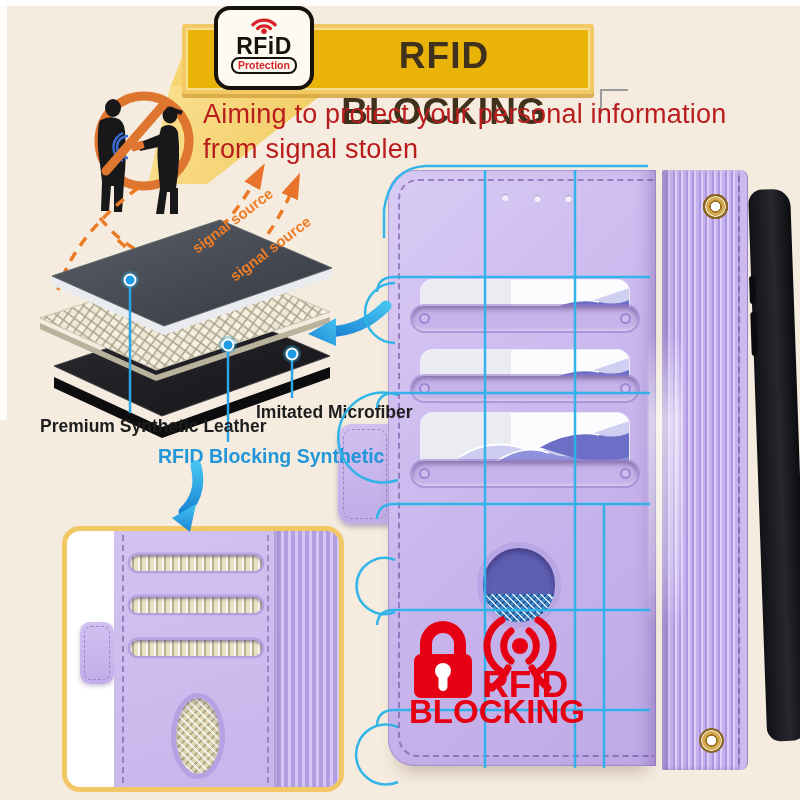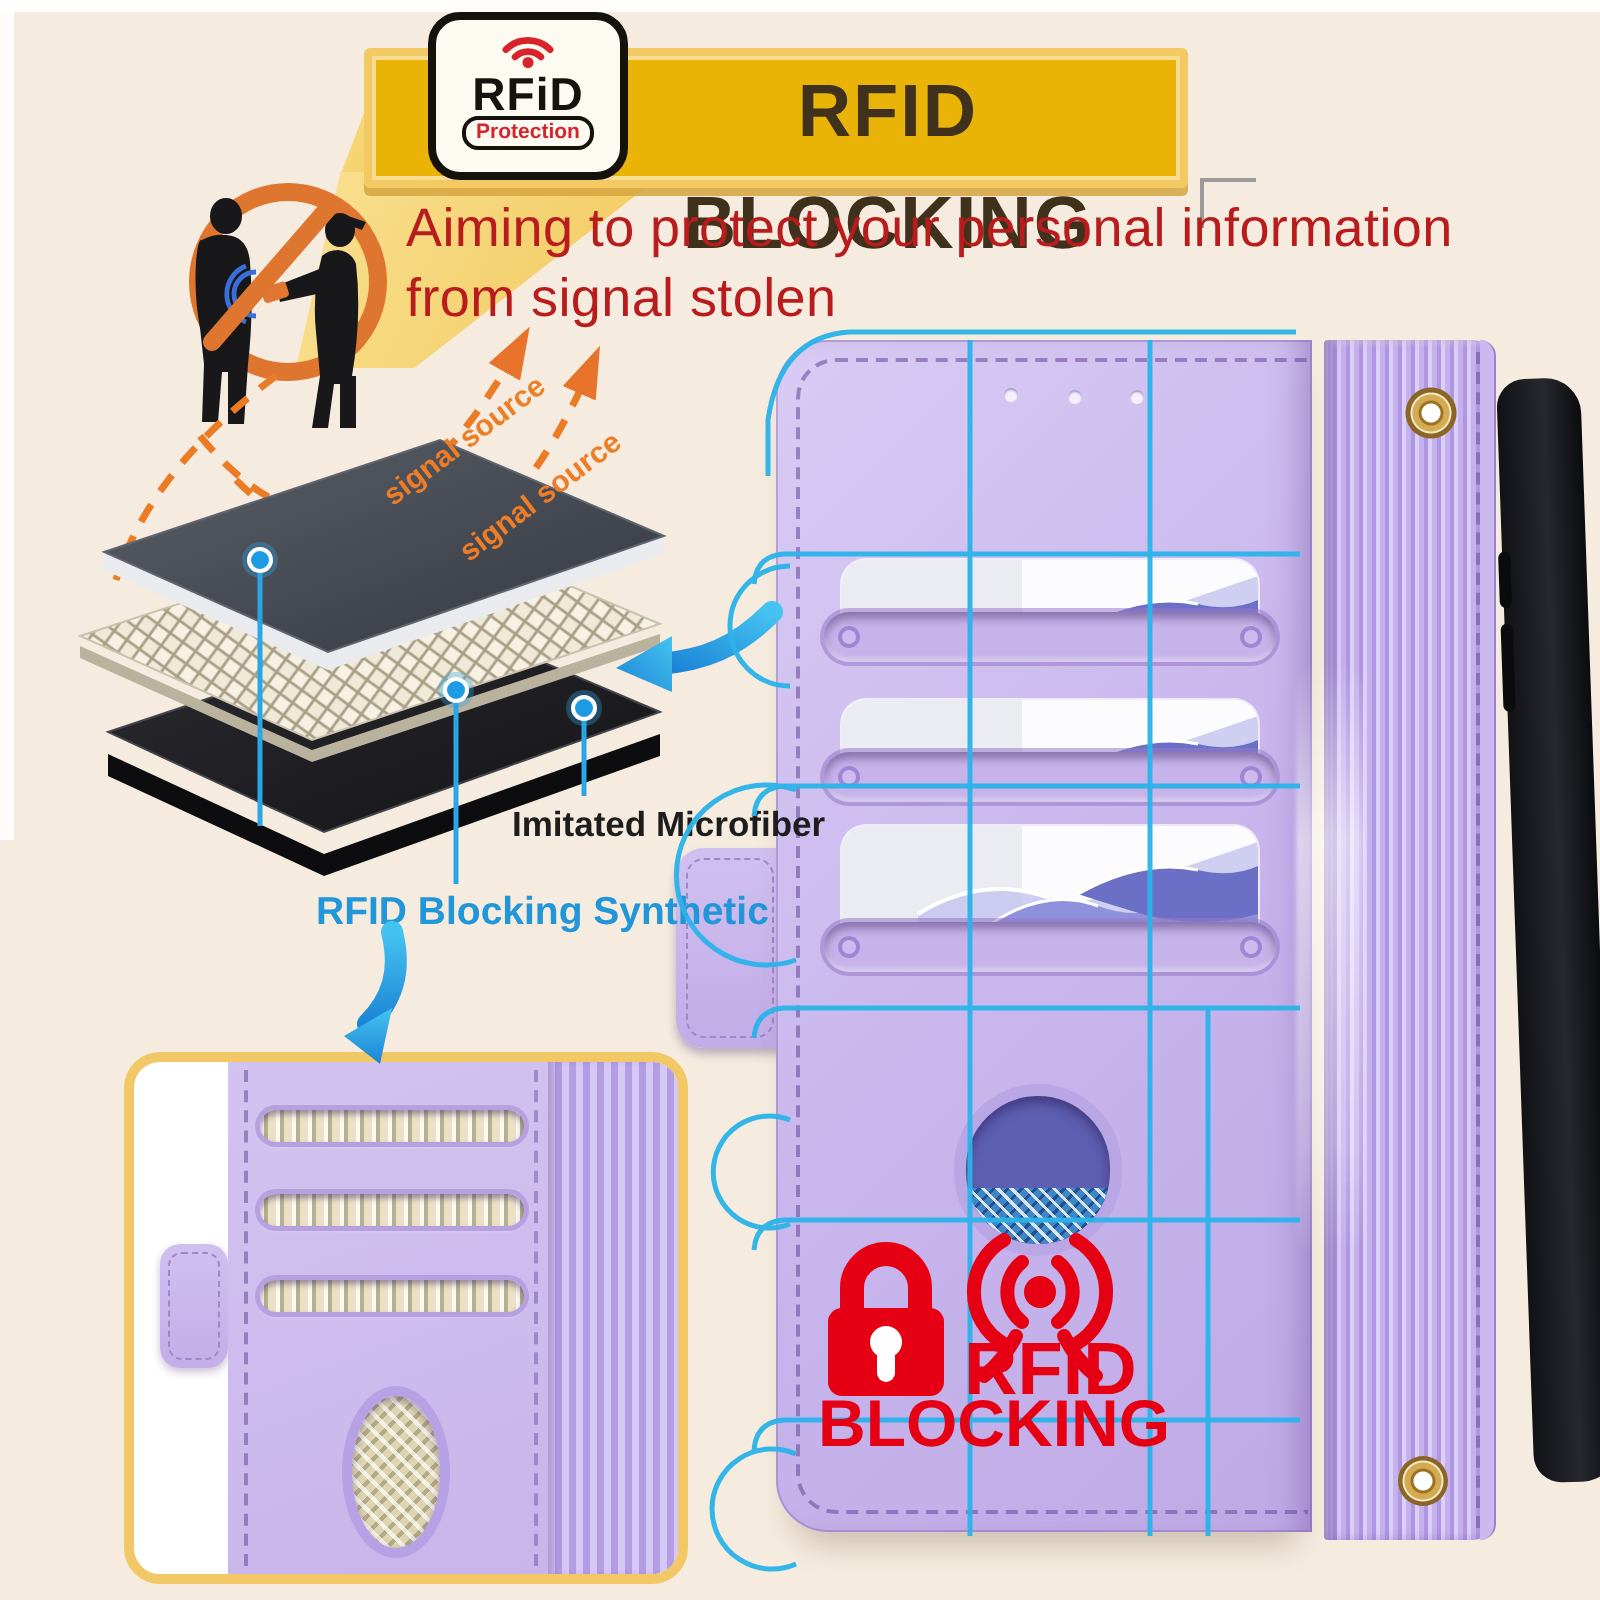--- a/index.html
+++ b/index.html
@@ -221,20 +221,21 @@
       <circle cx="213" cy="190" r="9" fill="rgba(42,166,230,.35)"></circle>
         <circle cx="213" cy="190" r="5.5" fill="#1d9be3" stroke="#fff" stroke-width="2"></circle>
       <circle cx="277" cy="199" r="9" fill="rgba(42,166,230,.35)"></circle>
         <circle cx="277" cy="199" r="5.5" fill="#1d9be3" stroke="#fff" stroke-width="2"></circle>
     </g>
   </svg>
 
   <div class="abs sig sig1">signal source</div>
   <div class="abs sig sig2">signal source</div>
 
+  <div class="abs lbl lbl-leather">Premium Synthetic Leather</div>
   <div class="abs lbl lbl-micro">Imitated Microfiber</div>
   <div class="abs lbl lbl-rfid">RFID Blocking Synthetic</div>
 
   <svg class="abs arrow-left" width="92" height="60" viewBox="0 0 92 60">
     <defs>
         <linearGradient id="ag1" x1="1" y1="0" x2="0" y2="1">
       <stop offset="0" stop-color="#45c3f0"></stop>
           <stop offset="1" stop-color="#1b84d6"></stop>
         </linearGradient>
       </defs>

